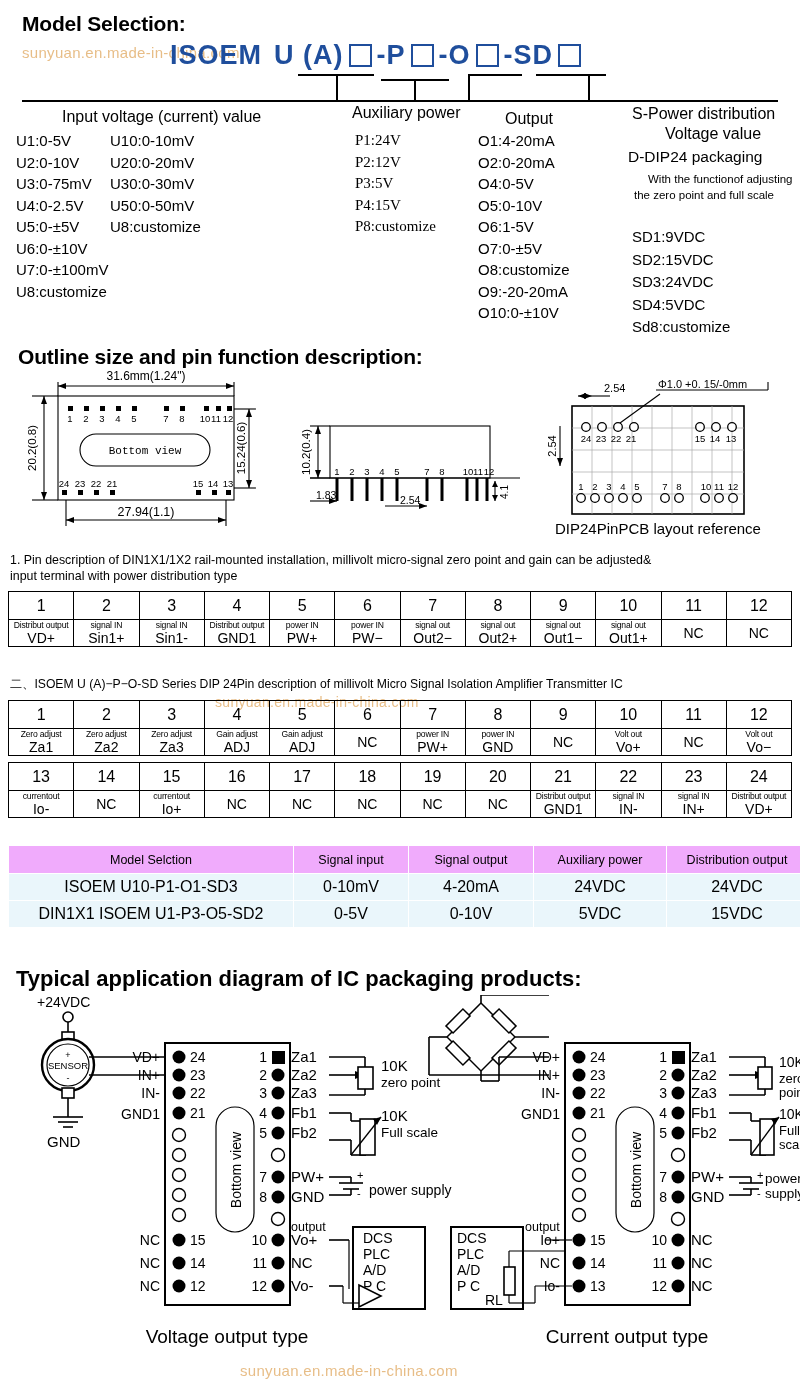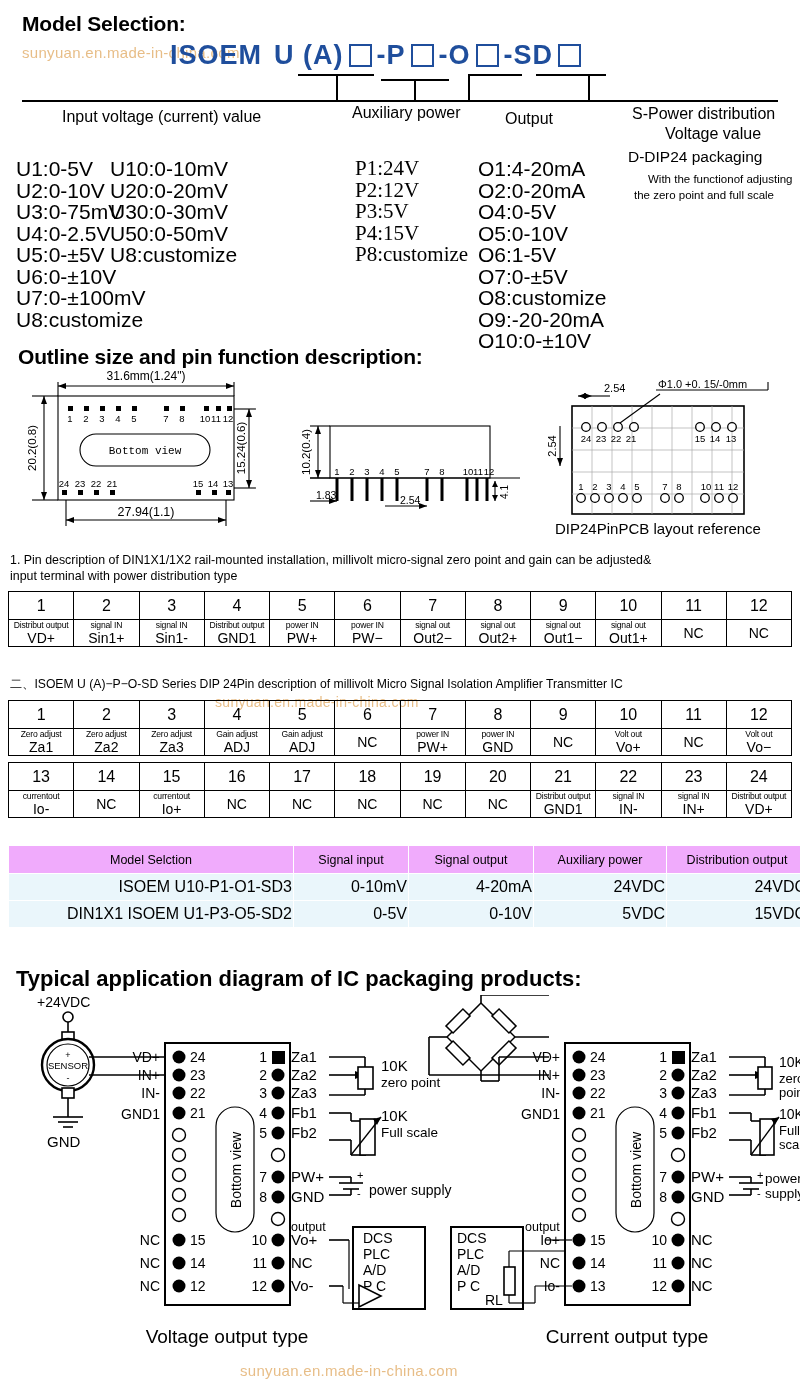--- a/index.html
+++ b/index.html
@@ -25,21 +25,21 @@
     position:absolute;left:170px;top:40px;
     font-size:27px;font-weight:bold;color:#1f4e9c;
     letter-spacing:1px;white-space:nowrap;display:flex;align-items:center;gap:2px;
   }
   .sqbox{display:inline-block;width:19px;height:19px;border:2px solid #1f4e9c;margin:0 3px;}
   .brk{position:absolute;border-top:2px solid #000;}
   .brkv{position:absolute;border-left:2px solid #000;}
   #mainrule{position:absolute;left:22px;top:100px;width:756px;border-top:2px solid #000;}
 
   .colhead{position:absolute;font-size:16px;white-space:nowrap;}
-  .collist{position:absolute;font-size:21px;line-height:21.5px;white-space:nowrap;margin-top:28px;}
+  .collist{position:absolute;font-size:15px;line-height:21.5px;white-space:nowrap;}
   .small-note{position:absolute;font-size:11.5px;line-height:14px;white-space:nowrap;}
 
   
   #outline-title{position:absolute;left:18px;top:345px;}
   #outline-area{position:absolute;left:0;top:368px;width:800px;height:170px;}
 
   
   .para{position:absolute;font-size:12.4px;line-height:16px;}
   table.pin{border-collapse:collapse;position:absolute;table-layout:fixed;}
   table.pin td{
@@ -50,21 +50,21 @@
   table.pin td .sub{display:block;font-size:8.6px;line-height:10px;letter-spacing:-.2px;}
   table.pin td .main{display:block;font-size:14px;line-height:16px;}
 
   
   table.sel{border-collapse:collapse;position:absolute;left:8px;top:845px;width:784px;table-layout:fixed;}
   table.sel th{
     background:#f0abfc;color:#000;font-weight:normal;font-size:12.5px;
     height:25px;border:1px solid #fff;
   }
   table.sel td{
-    background:#eaf6fb;text-align:right;font-size:16px;height:24px;border:1px solid #fff;
+    background:#eaf6fb;text-align:center;font-size:16px;height:24px;border:1px solid #fff;
   }
   table.sel td.model{font-size:16px;}
 
   
   #app-title{position:absolute;left:16px;top:966px;font-size:22px;font-weight:bold;}
   #app-area{position:absolute;left:0;top:995px;width:800px;height:370px;padding-left:29px;}
 </style>
 </head>
 <body>
 
@@ -146,20 +146,27 @@
       <div>O7:0-±5V</div>
       <div>O8:customize</div>
       <div>O9:-20-20mA</div>
       <div>O10:0-±10V</div>
     </div>
 
     <div class="colhead" style="left:628px;top:148px;font-size:15.5px;">D-DIP24 packaging</div>
     <div class="small-note" style="left:648px;top:172px;text-align:right;">With the functionof adjusting</div>
     <div class="small-note" style="left:634px;top:188px;">the zero point and full scale</div>
 
+    <div class="collist" style="left:632px;top:226px;line-height:22.5px;">
+      <div>SD1:9VDC</div>
+      <div>SD2:15VDC</div>
+      <div>SD3:24VDC</div>
+      <div>SD4:5VDC</div>
+      <div>Sd8:customize</div>
+    </div>
   </section>
 
   <div class="h1" id="outline-title">Outline size and pin function description:</div>
 
   <div id="outline-area">
     <svg width="800" height="172" viewBox="0 0 800 172">
       <g stroke="#000" fill="none" stroke-width="1.1" font-family="Liberation Sans, sans-serif">
 
         <rect x="58" y="28" width="176" height="104"></rect>
 

